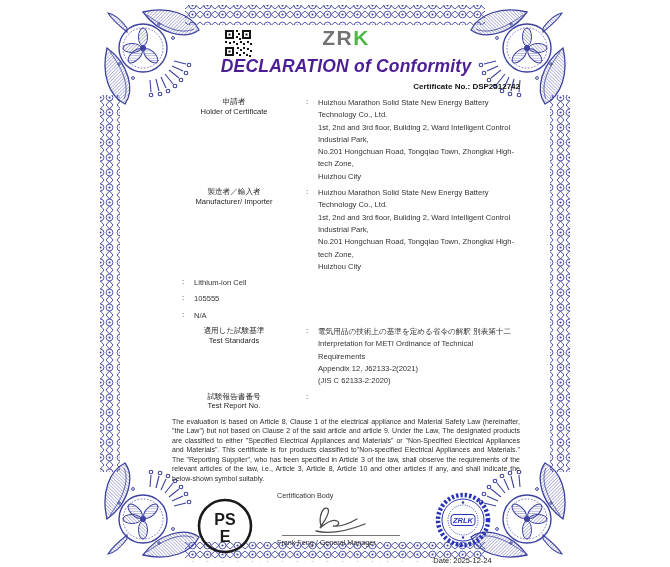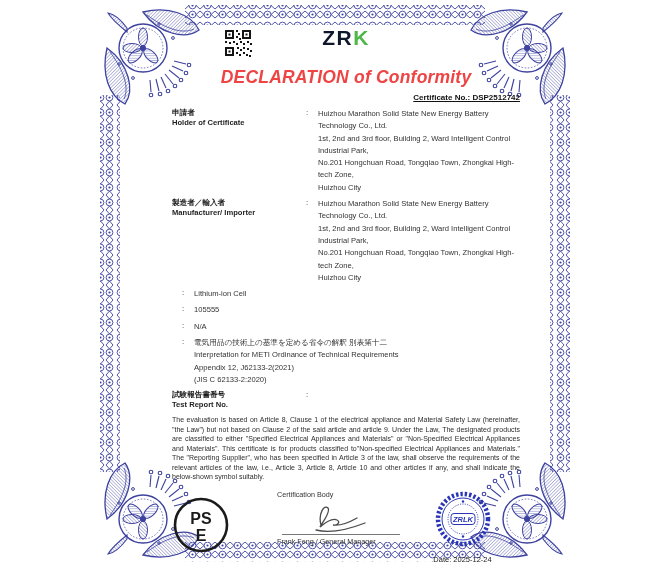--- a/index.html
+++ b/index.html
@@ -5,36 +5,36 @@
   * { margin:0; padding:0; box-sizing:border-box; }
   body { background:#ffffff; font-family:"Liberation Sans", sans-serif; }
   .canvas { position:relative; width:670px; height:567px; background:#fff; overflow:hidden; }
   .cert { position:absolute; left:95px; top:0; width:480px; height:567px; background:#fff; }
   .border-svg { position:absolute; left:0; top:0; width:480px; height:567px; }
   .content { position:absolute; inset:0; padding:26px 55px 0 77px; }
 
   .hdr { position:relative; text-align:center; }
   .qr { position:absolute; left:51px; top:2px; }
   .logo { font-size:21px; font-weight:900; letter-spacing:1.5px; line-height:24px; }
-  .logo .zr { color:#0f172a; }
+  .logo .zr { color:#737373; }
   .logo .k  { color:#4db848; }
-  .title { font-size:17.5px; font-weight:bold; font-style:italic; color:#ef4444; margin-top:17px; letter-spacing:.2px; }
-  .certno { font-size:8px; font-weight:bold; color:#111; text-align:right; margin-top:5px;text-decoration:underline; }
+  .title { font-size:17.5px; font-weight:bold; font-style:italic; color:#4c1d95; margin-top:6px; letter-spacing:.2px; }
+  .certno { font-size:8px; font-weight:bold; color:#111; text-align:right; margin-top:5px; }
 
   .fields { margin-top:6px; }
   .frow { display:flex; margin-bottom:4px; }
   .flabel { width:124px; flex:none; }
-  .fjp, .fen { font-size:7.6px; font-weight:bold; color:#1f1f1f; line-height:9.6px; }
+  .fjp, .fen { font-size:7.6px; font-weight:normal; color:#1f1f1f; line-height:9.6px;text-align:center; }
   .fcolon { width:22px; flex:none; font-size:8px; color:#333; text-align:center; line-height:9.6px; }
   .fval { flex:1; font-size:7.6px; color:#333; line-height:12.3px; white-space:pre-line; }
 
   .statement { margin-top:6px; font-size:7px; line-height:9.5px; text-align:justify; color:#2d2d2d; }
 
   .sigrow { display:flex; margin-top:8px; align-items:flex-start; }
-  .psecol { width:105px; flex:none; display:flex; justify-content:flex-start; padding-top:6px; }
+  .psecol { width:105px; flex:none; display:flex; justify-content:center; padding-top:6px; }
   .sigcol { flex:1; text-align:left; }
   .siglabel { font-size:7.2px; color:#333; }
   .sigscript { display:block; margin:1px auto 0; }
   .sigline { width:118px; border-top:1px solid #777; margin:0 auto; }
   .signame { font-size:7.2px; color:#333; margin-top:2px; }
   .stampcol { width:115px; flex:none; text-align:center; }
   .datetext { font-size:7.5px; color:#222; margin-top:3px; }
 </style>
 </head>
 <body>
@@ -184,20 +184,24 @@
         </div>
         <div class="frow">
           <div class="fcolon">:</div>
           <div class="fval">105555</div>
         </div>
         <div class="frow">
           <div class="fcolon">:</div>
           <div class="fval">N/A</div>
         </div>
         <div class="frow">
+          <div class="flabel">
+              <div class="fjp">適用した試験基準</div>
+              <div class="fen">Test Standards</div>
+            </div>
           <div class="fcolon">:</div>
           <div class="fval">電気用品の技術上の基準を定める省令の解釈 別表第十二
 Interpretation for METI Ordinance of Technical Requirements
 Appendix 12, J62133-2(2021)
 (JIS C 62133-2:2020)</div>
         </div>
         <div class="frow">
           <div class="flabel">
               <div class="fjp">試験報告書番号</div>
               <div class="fen">Test Report No.</div>

